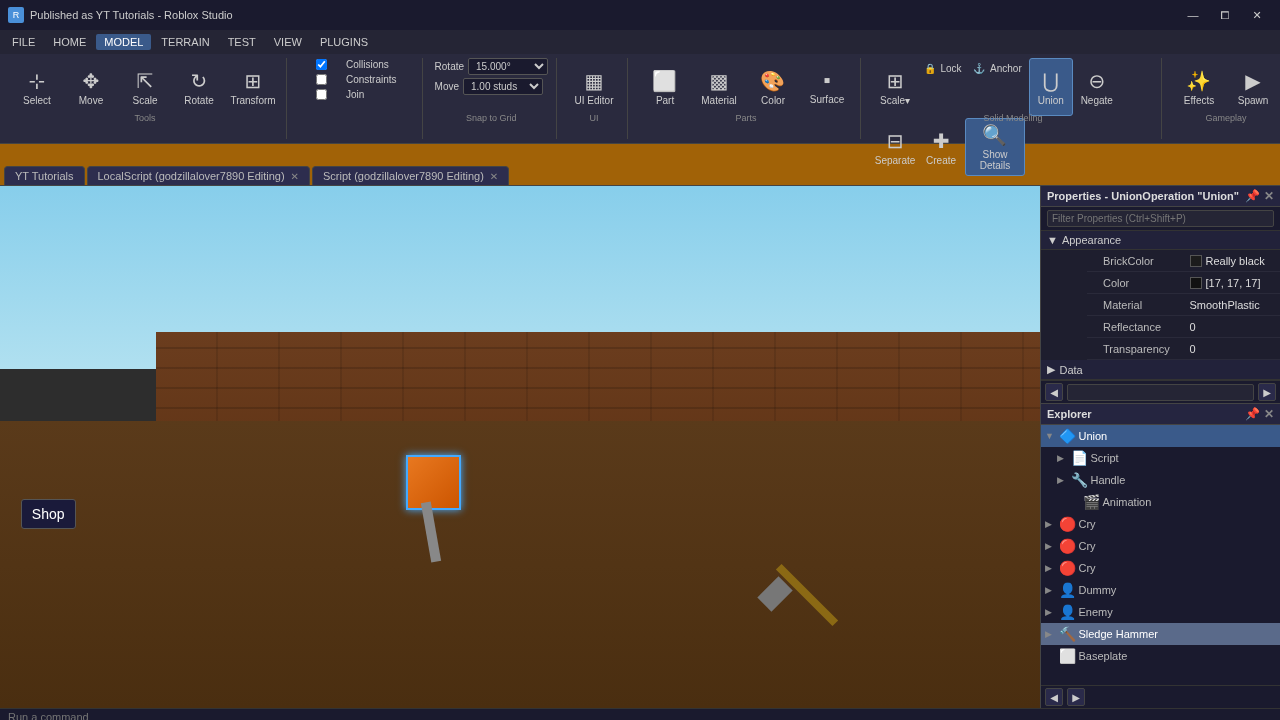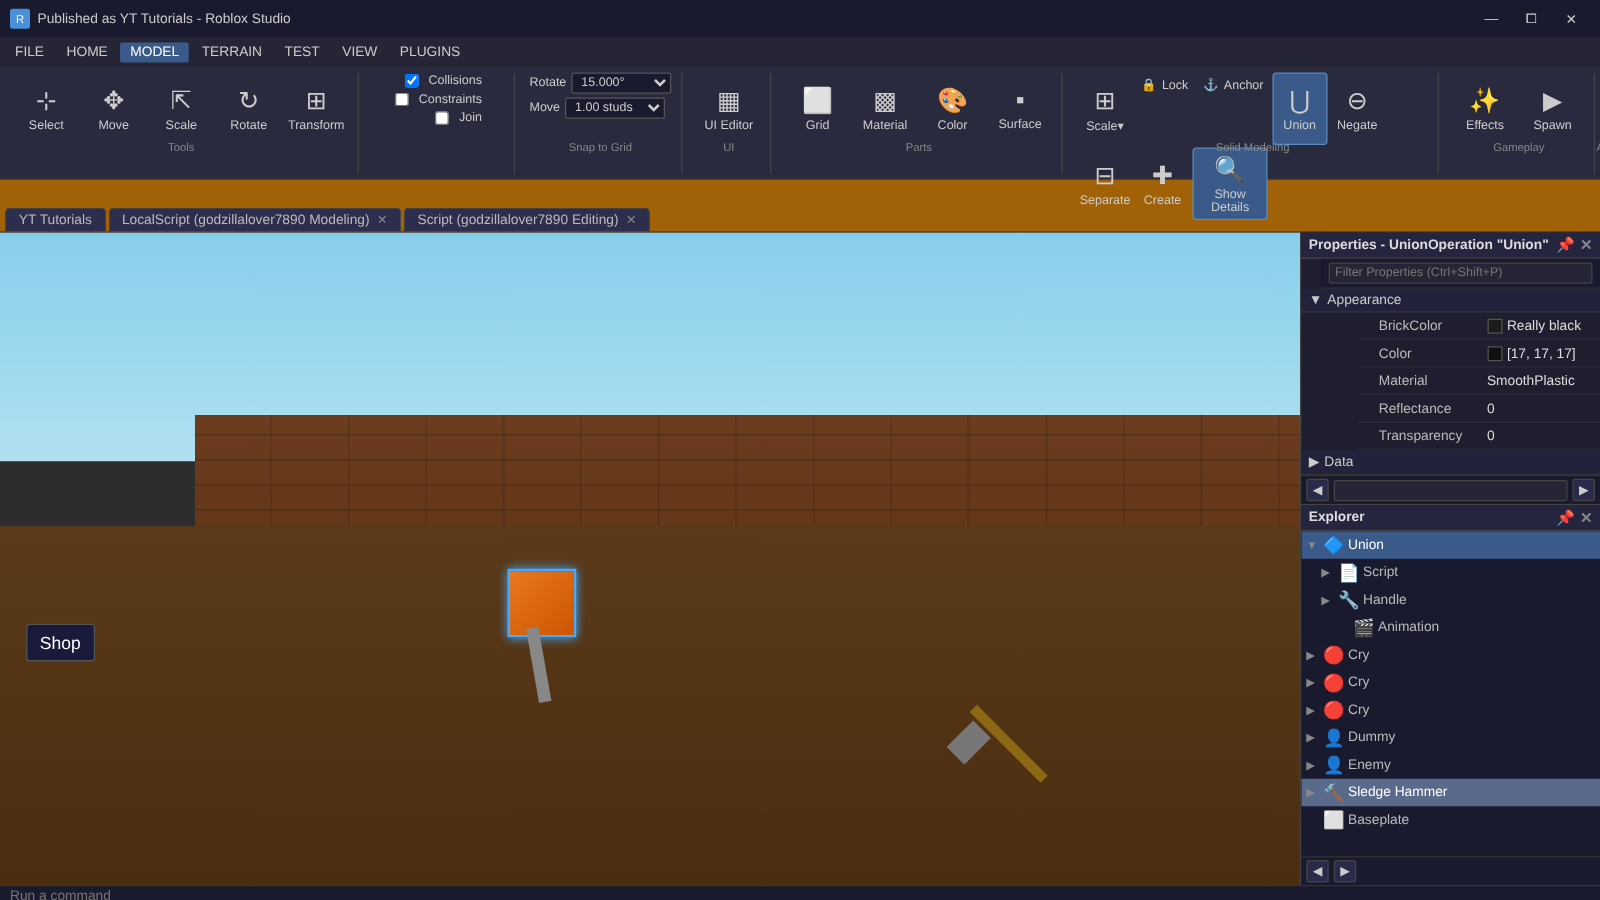--- a/index.html
+++ b/index.html
@@ -100,25 +100,24 @@
       font-size: 10px;
       white-space: nowrap;
       height: 20px;
     }
     .ribbon-col { display: flex; flex-direction: column; gap: 2px; padding-bottom: 14px; }
 
     
     .ribbon-checkbox-row {
       display: flex;
       align-items: center;
-      gap: 8px;
+      gap: 19px;
       font-size: 10px;
       color: #ccc;
       padding: 1px 17px;
-      justify-content: flex-end;
     }
     .ribbon-checkbox-row input { width: 11px; height: 11px; }
 
     
     .snap-group { display: flex; flex-direction: column; gap: 3px; padding-bottom: 14px; }
     .snap-row { display: flex; align-items: center; gap: 4px; font-size: 10px; color: #ccc; }
     .snap-select {
       background: #1a1a2e;
       border: 1px solid #555;
       color: #ccc;
@@ -302,21 +301,20 @@
       font-weight: bold;
       color: #ddd;
     }
     .panel-header .header-icons { display: flex; gap: 4px; }
     .panel-header .header-icon { cursor: pointer; color: #888; font-size: 12px; }
 
     .filter-bar {
       padding: 3px 6px;
       background: #1a1a2e;
       border-bottom: 1px solid #333;
-      margin-left: 16px;
     }
     .filter-input {
       width: 100%;
       background: #252535;
       border: 1px solid #444;
       color: #ccc;
       font-size: 10px;
       padding: 2px 4px;
       border-radius: 2px;
     }
@@ -560,21 +558,21 @@
         <span>UI Editor</span>
       </div>
     </div>
     <span class="ribbon-group-label">UI</span>
   </div>
 
   <div class="ribbon-group">
     <div class="ribbon-buttons">
       <div class="ribbon-btn-large">
         <span class="btn-icon">⬜</span>
-        <span>Grid</span>
+        <span>Part</span>
       </div>
       <div class="ribbon-btn-large">
         <span class="btn-icon">▩</span>
         <span>Material</span>
       </div>
       <div class="ribbon-btn-large">
         <span class="btn-icon">🎨</span>
         <span>Color</span>
       </div>
       <div class="ribbon-btn-large">
@@ -653,21 +651,21 @@
     </div>
     <span class="ribbon-group-label">Advanced</span>
   </div>
 </div>
 
 <div id="tab-bar">
   <div class="tab">
     <span>YT Tutorials</span>
   </div>
   <div class="tab">
-    <span>LocalScript (godzillalover7890 Modeling)</span>
+    <span>LocalScript (godzillalover7890 Editing)</span>
     <span class="close-x">✕</span>
   </div>
   <div class="tab">
     <span>Script (godzillalover7890 Editing)</span>
     <span class="close-x">✕</span>
   </div>
 </div>
 
 <div id="main-area">
 

